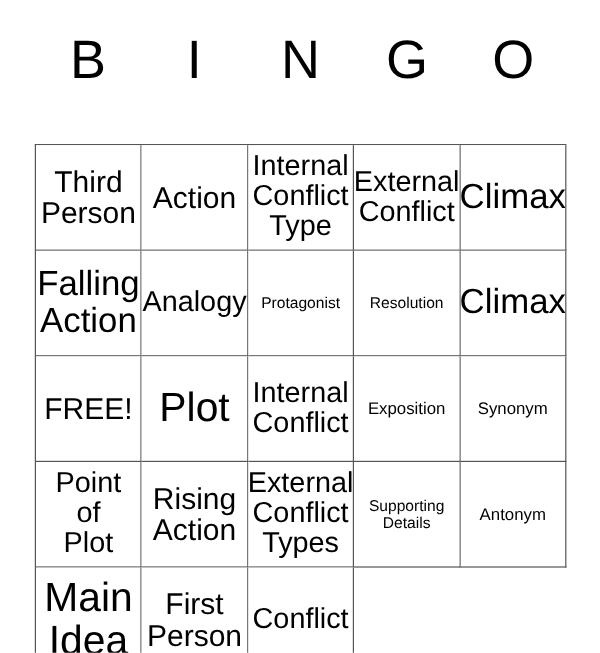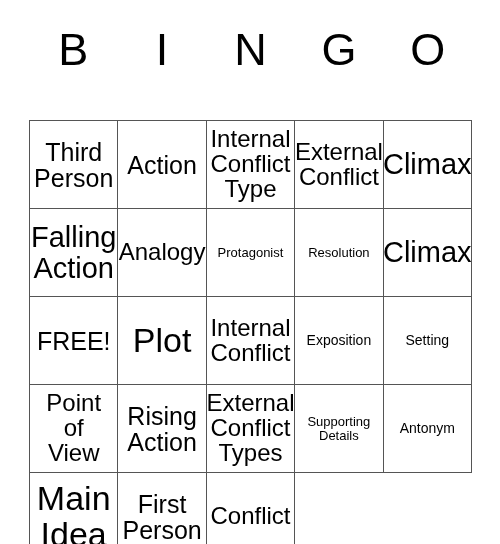--- a/index.html
+++ b/index.html
@@ -140,26 +140,26 @@
       </div>
     <div class="cell fs-m">
         <span class="txt">Internal
 Conflict</span>
       </div>
 
     <div class="cell fs-s">
         <span class="txt">Exposition</span>
       </div>
     <div class="cell fs-s">
-        <span class="txt">Setting</span>
+        <span class="txt">Synonym</span>
       </div>
     <div class="cell fs-m">
         <span class="txt">Point
 of
-View</span>
+Plot</span>
       </div>
     <div class="cell fs-l">
         <span class="txt">Rising
 Action</span>
       </div>
     <div class="cell fs-m">
         <span class="txt">External
 Conflict
 Types</span>
       </div>

